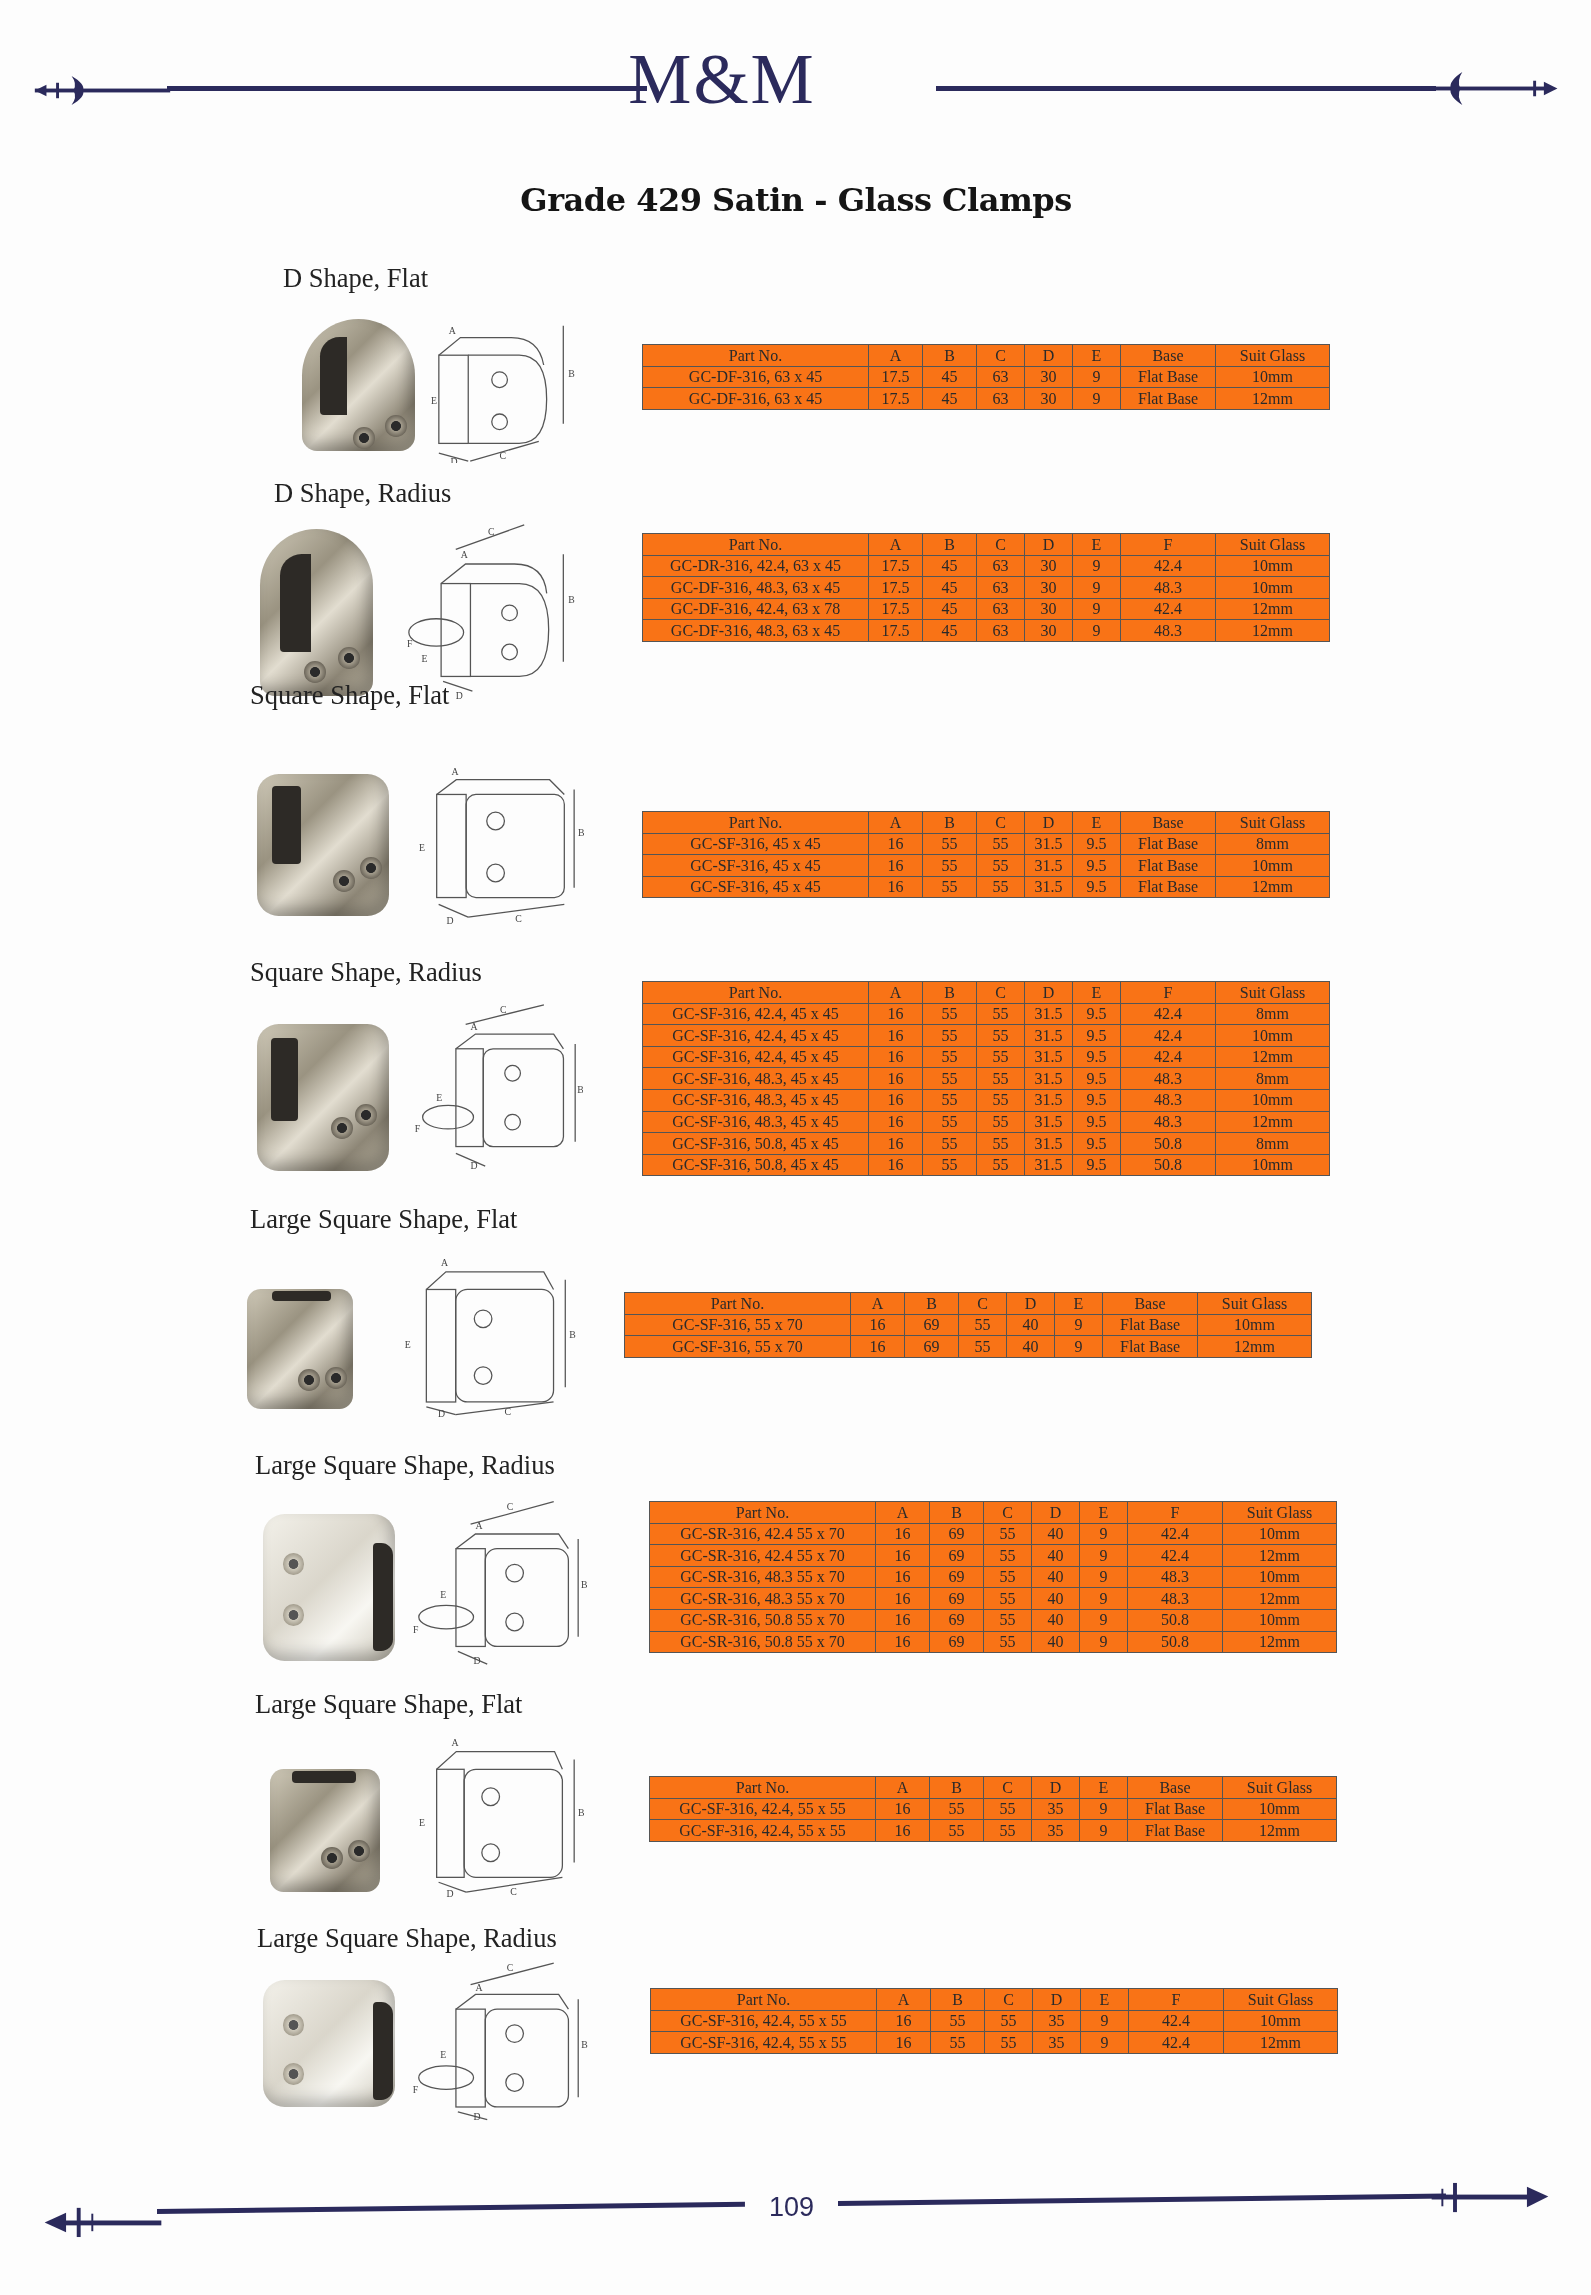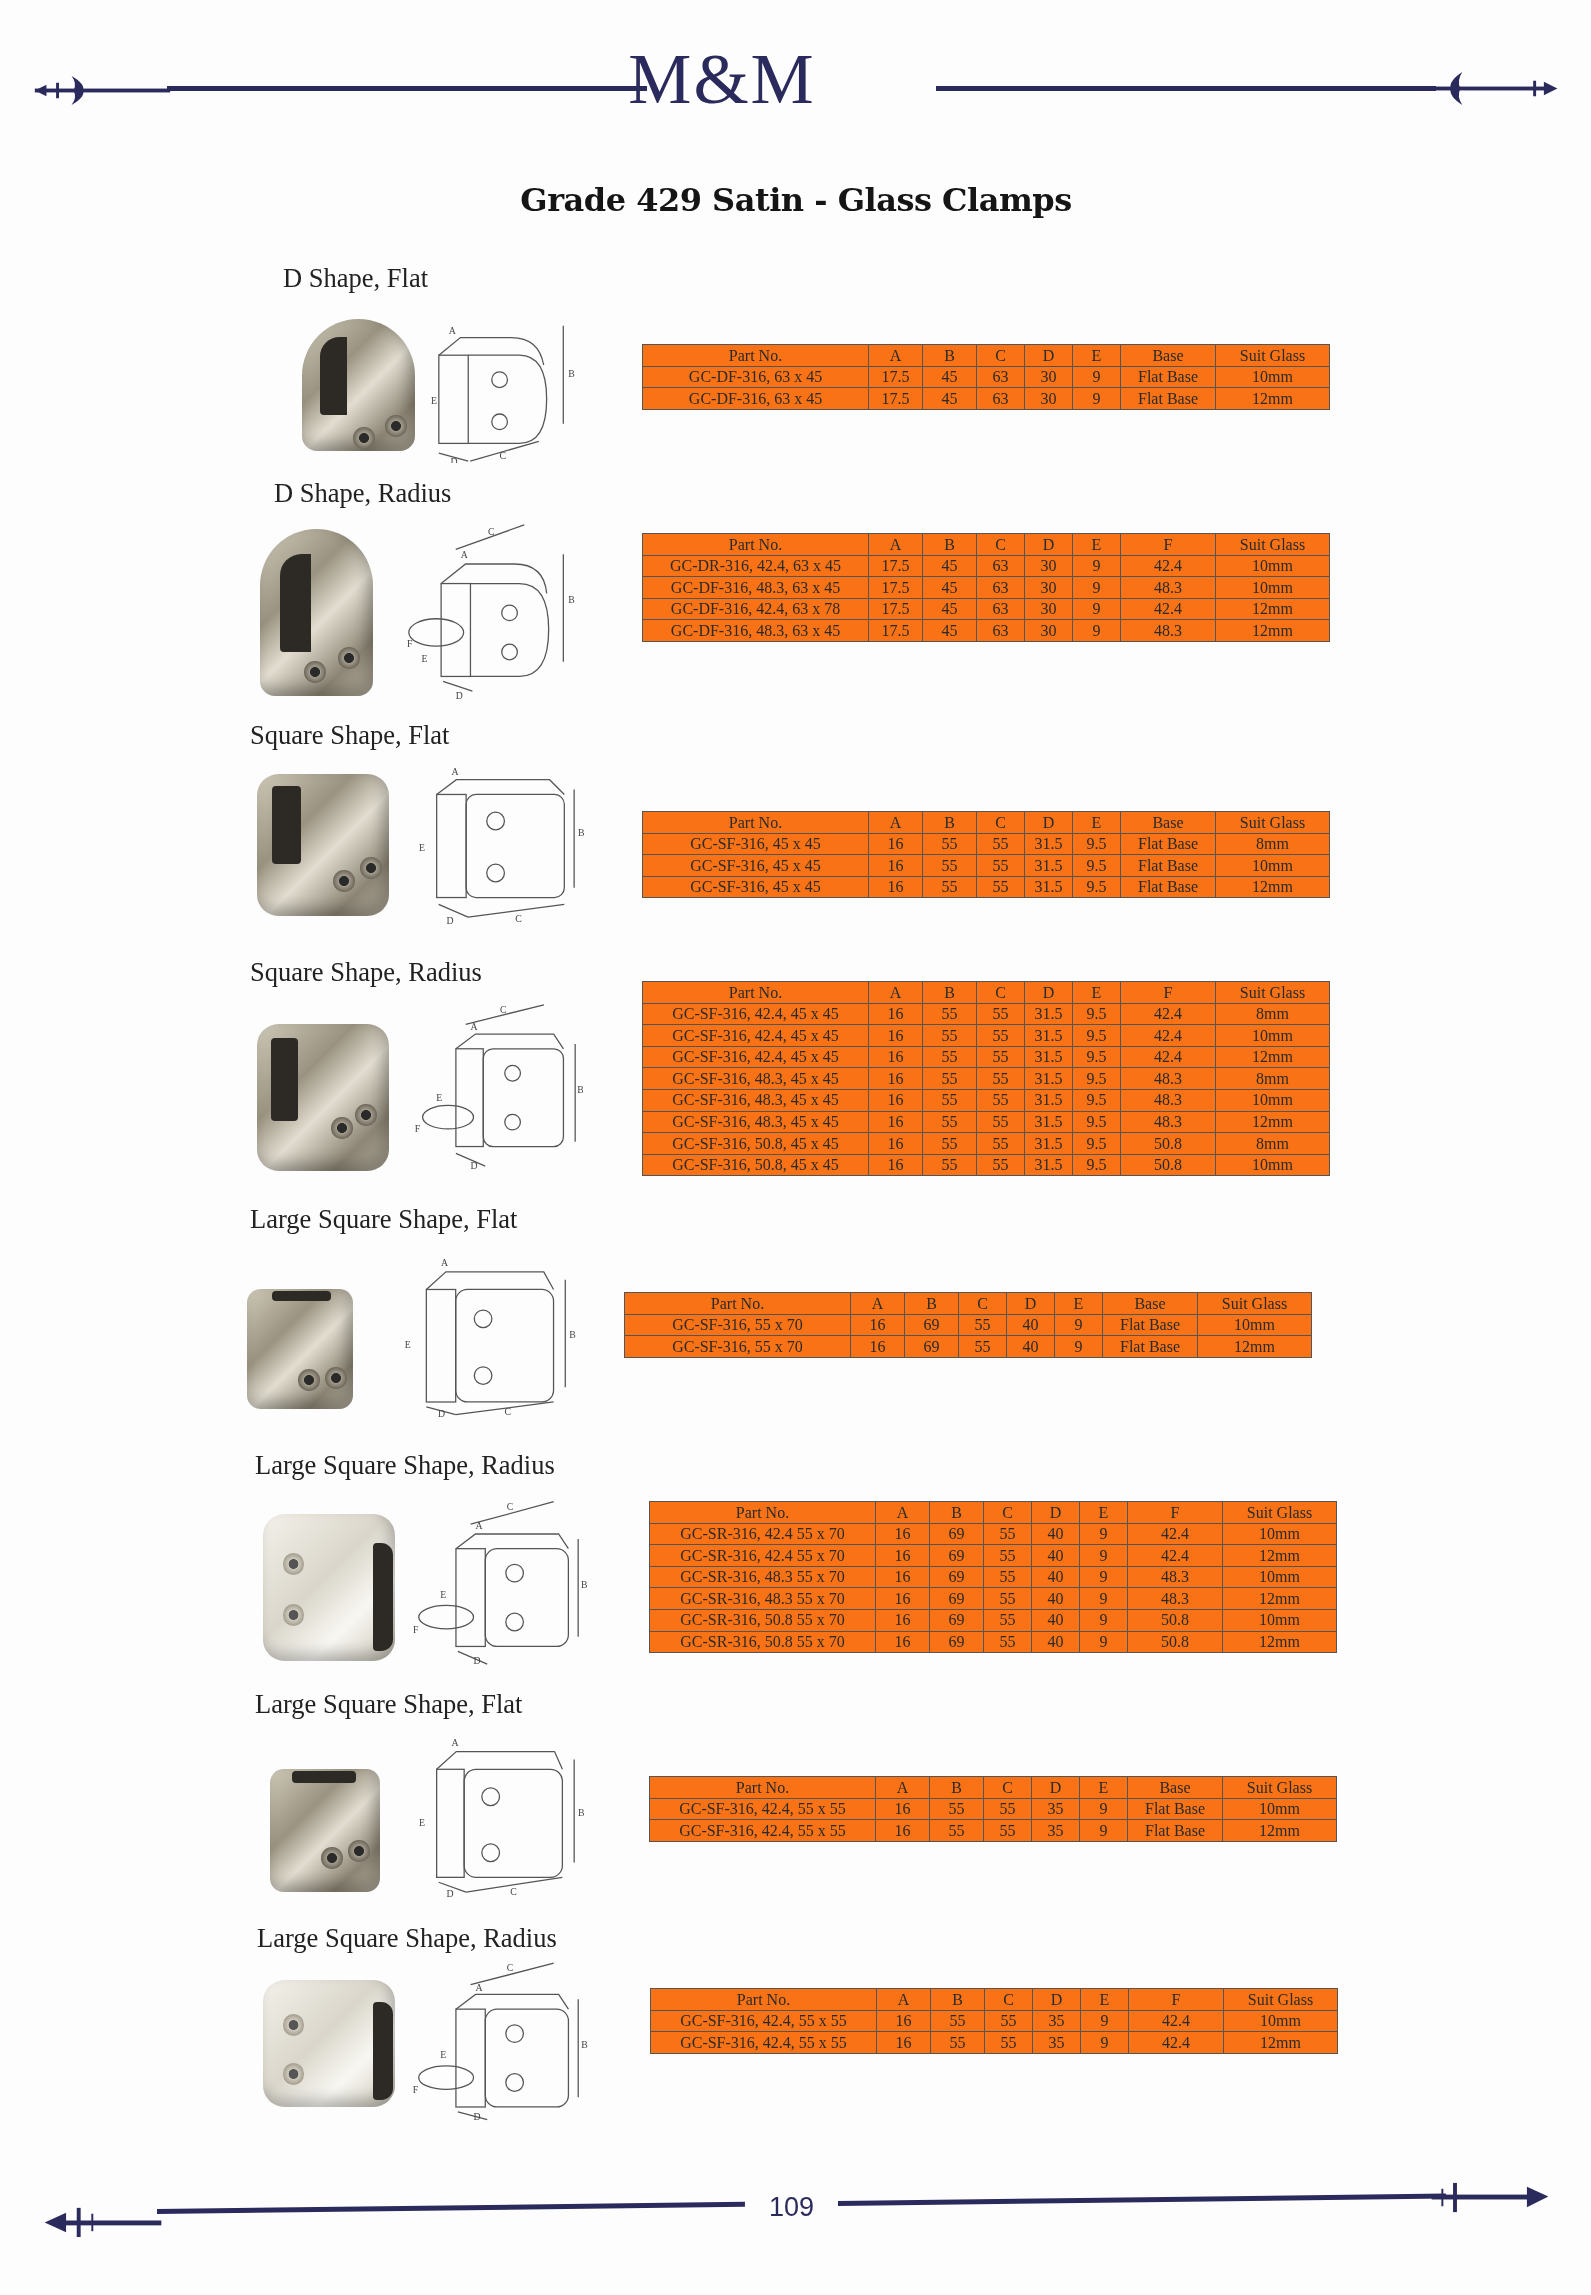--- a/index.html
+++ b/index.html
@@ -184,21 +184,21 @@
         <td>45</td>
         <td>63</td>
         <td>30</td>
         <td>9</td>
         <td>48.3</td>
         <td>12mm</td>
       </tr>
 </tbody>
   </table>
 
-<div class="abs section-label" style="left:250px;top:720px;">Square Shape, Flat</div>
+<div class="abs section-label" style="left:250px;top:680px;">Square Shape, Flat</div>
 <div class="photo" style="left:257px;top:774px;width:132px;height:142px;">
   <div class="slot" style="left:14.7px;top:11.8px;width:29px;height:78px;"></div>
   <div class="bolt" style="left:76px;top:96px;"></div>
     <div class="bolt" style="left:103px;top:83px;"></div>
 </div>
 <svg class="diagram" style="left:417px;top:765px;" width="167" height="162" viewBox="0 0 170 165">
   <g fill="none" stroke="#555" stroke-width="1.3">
     <rect x="20" y="30" width="30" height="105"></rect>
       <rect x="50" y="30" width="100" height="105" rx="10"></rect>
     <path d="M20,30 L40,15 L135,15 L150,30"></path>

